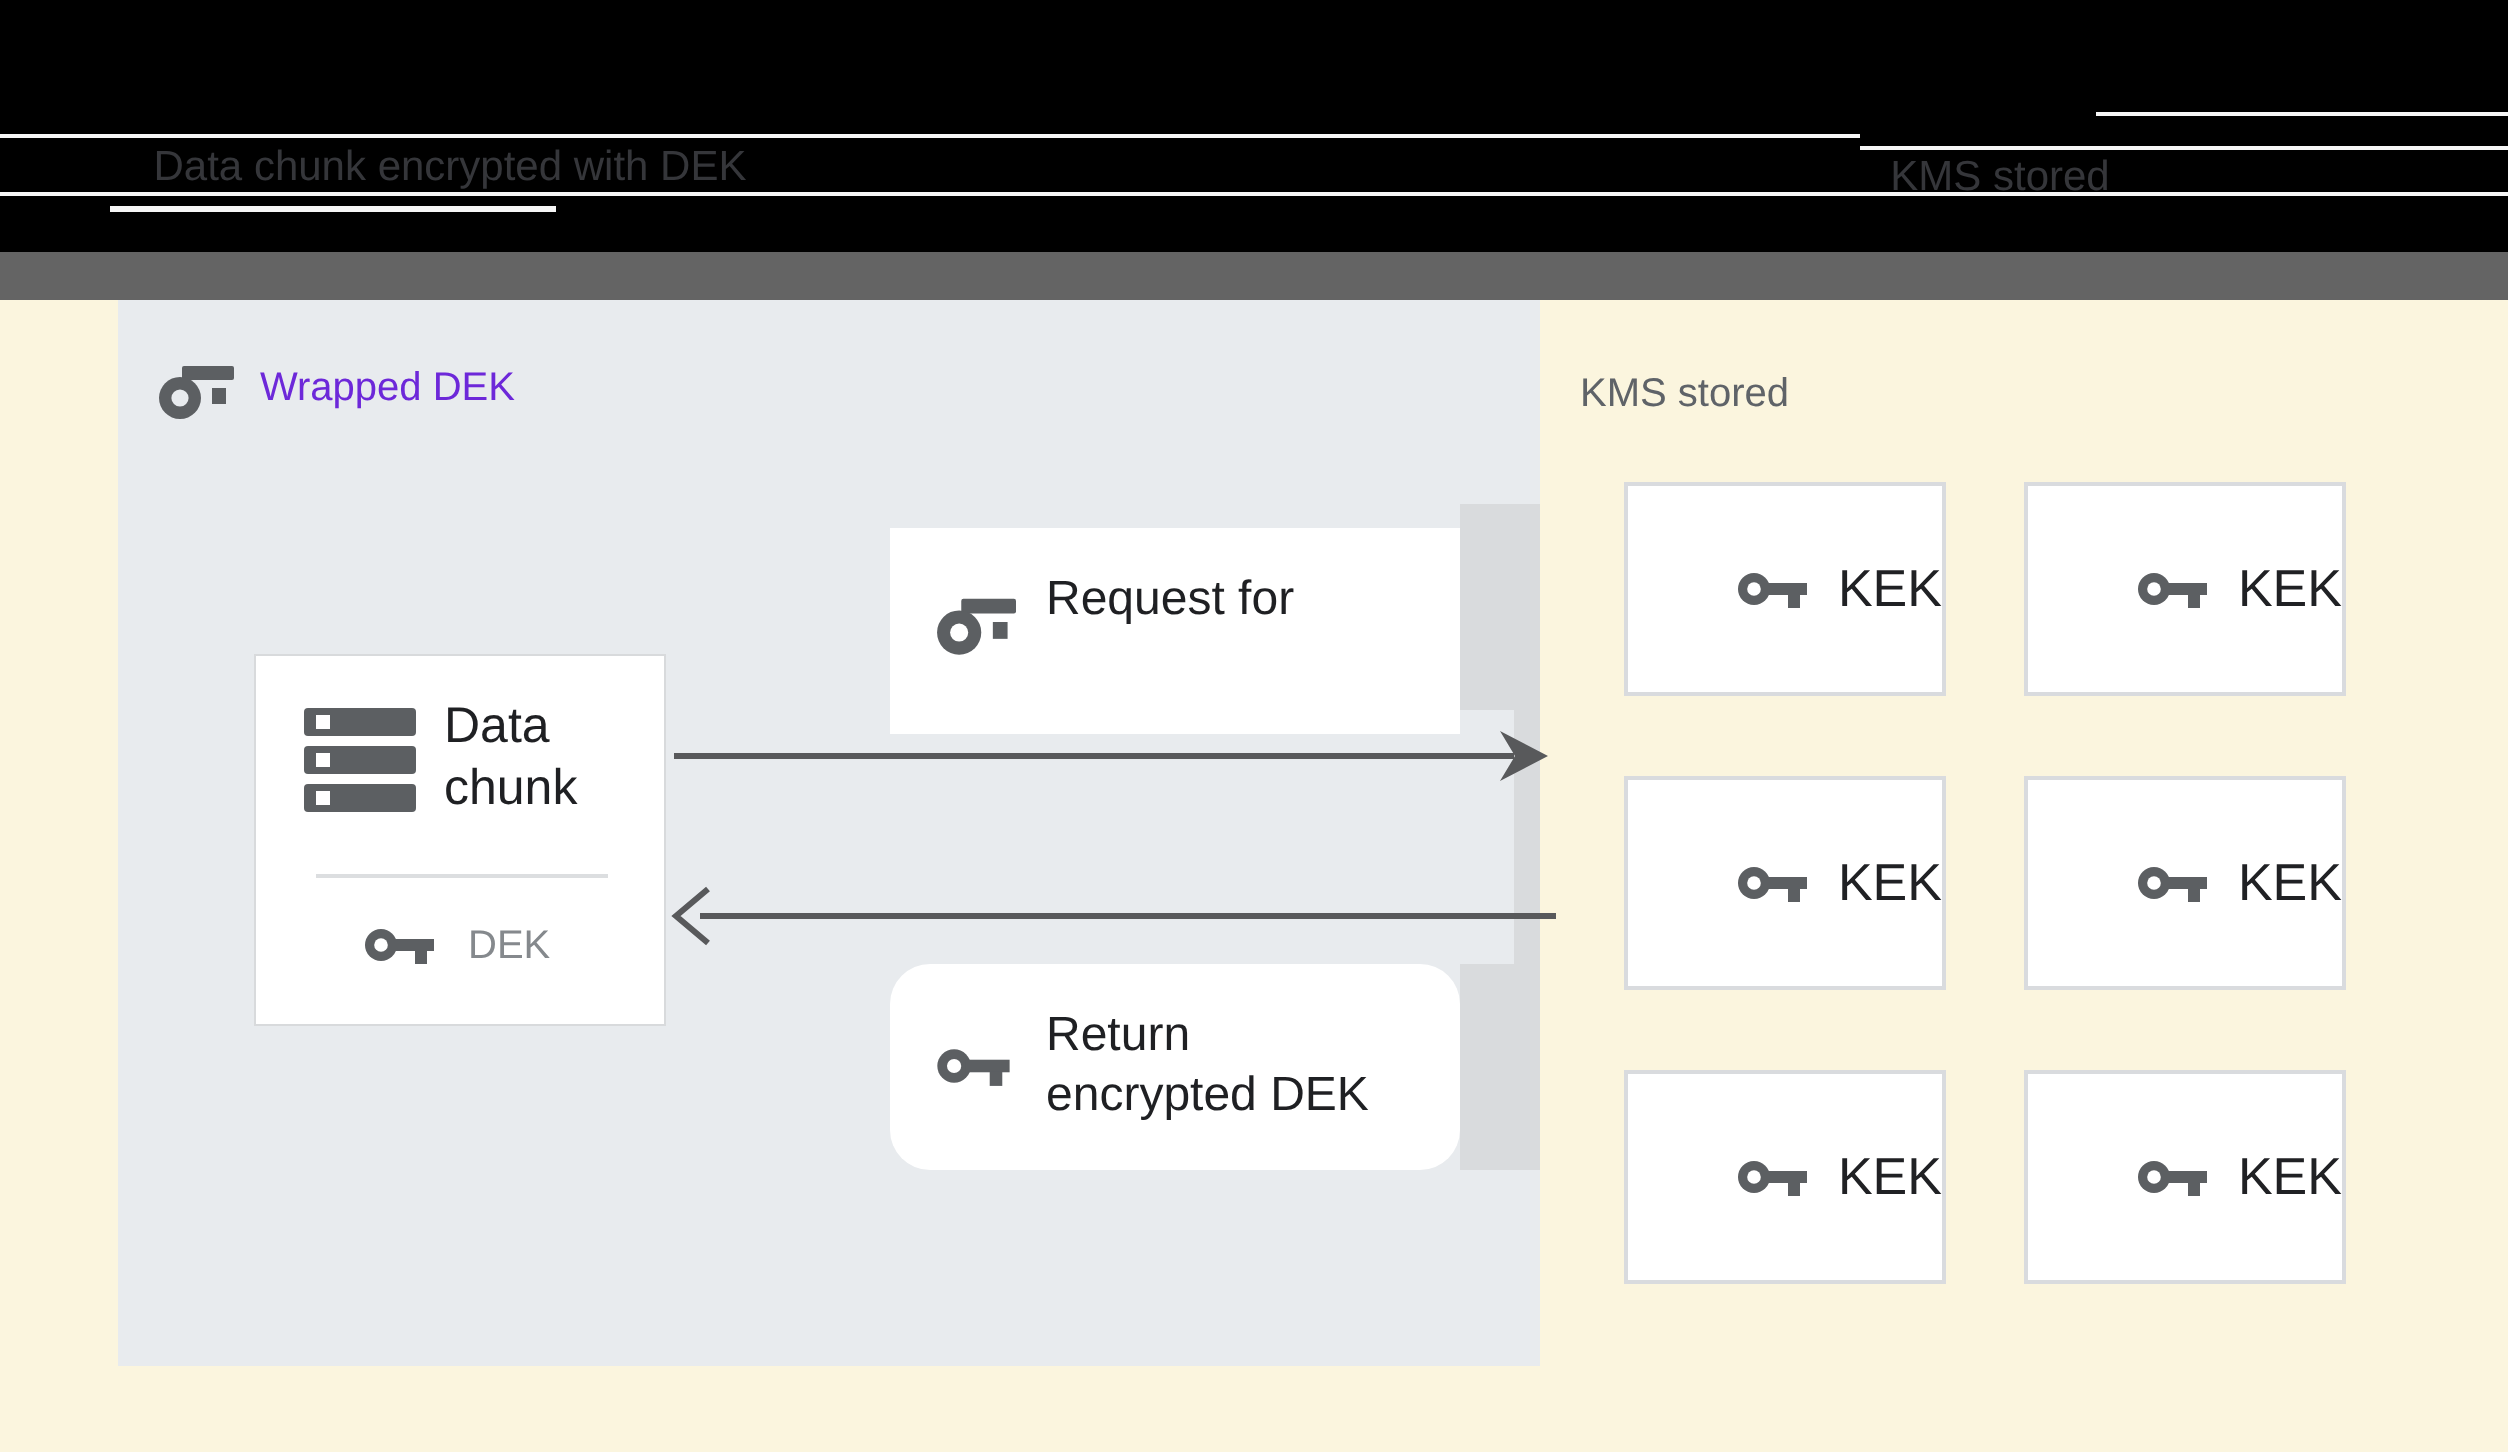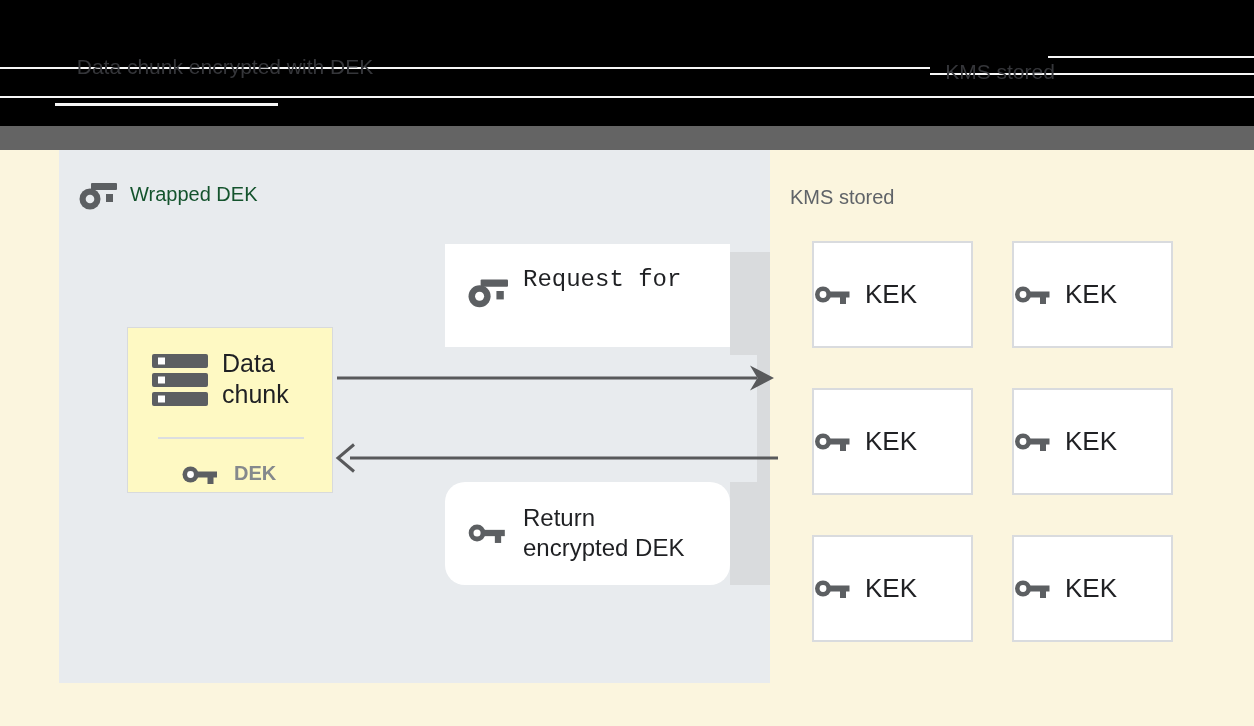--- a/index.html
+++ b/index.html
@@ -3,68 +3,68 @@
 <meta charset="utf-8">
 <style>
   html,body { margin:0; padding:0; background:#000; }
   .canvas {
     position:relative; width:1254px; height:726px; overflow:hidden;
     font-family:"Liberation Sans", sans-serif; background:#000;
   }
 
   
   .header { position:absolute; left:0; top:0; width:1254px; height:126px; background:#000; }
-  .caption { position:absolute; z-index:2; color:#35363a; font-size:21px; line-height:30px; text-align:center; }
+  .caption { position:absolute; z-index:2; color:#35363a; font-size:21px; line-height:30px; text-align:center;margin-top:17px; }
   .caption-left  { left:60px;  top:52px; width:330px; }
   .caption-right { left:840px; top:57px; width:320px; }
   .artifact { position:absolute; z-index:1; height:2px; background:#f6f6f6; }
   .artifact-1 { left:0;    top:67px;  width:930px; }
   .artifact-2 { left:930px; top:73px; width:324px; }
   .artifact-3 { left:0;    top:96px;  width:1254px; }
   .artifact-4 { left:55px; top:103px; width:223px; height:3px; }
   .artifact-5 { left:1048px; top:56px; width:206px; }
 
   .divider-strip { position:absolute; left:0; top:126px; width:1254px; height:24px; background:#646464; }
 
   
   .content { position:absolute; left:0; top:150px; width:1254px; height:576px; background:#fbf5de; }
 
   .client-panel { position:absolute; left:59px; top:0; width:711px; height:533px; background:#e8ebee; }
 
   .panel-label { position:absolute; left:20px; top:28px; display:flex; align-items:center; gap:13px;
-                 color:#14532d; font-size:20px; }
-
-  .data-card { position:absolute; left:68px; top:177px; width:206px; height:166px;
-               background:#fef9c3; border:1px solid #d8dadc; box-sizing:border-box; }
+                 color:#6d28d9; font-size:20px; }
+
+  .data-card { position:absolute; left:68px; top:177px; width:206px; height:186px;
+               background:#ffffff; border:1px solid #d8dadc; box-sizing:border-box; }
   .storage-ic { position:absolute; left:24px; top:26px; }
   .card-title { position:absolute; left:94px; top:20px; font-size:25px; line-height:31px; color:#1f2023; }
   .card-divider { position:absolute; left:30px; top:109px; width:146px; height:2px; background:#dcdee0; }
-  .dek-row { position:absolute; left:54px; top:134px; display:flex; align-items:flex-end; gap:16px;
-             color:#85898d; font-size:20px;font-weight:bold; }
+  .dek-row { position:absolute; left:54px; top:134px; display:flex; align-items:flex-start; gap:16px;
+             color:#85898d; font-size:20px; }
 
   .msg-box { position:absolute; width:285px; height:103px; background:#fff; }
-  .request-box { left:386px; top:94px;font-family:Liberation Mono, monospace; }
+  .request-box { left:386px; top:114px; }
   .return-box  { left:386px; top:332px;border-radius:20px; }
   .msg-shadow { position:absolute; width:40px; height:103px; background:#d9dbdd; }
   .request-shadow { left:671px; top:102px; }
   .return-shadow  { left:671px; top:332px; }
   .connector { position:absolute; left:698px; top:205px; width:13px; height:127px; background:#d9dbdd; }
   .box-ic { position:absolute; left:23px; }
   .request-box .box-ic { top:29px; }
   .return-box  .box-ic { top:40px; }
   .box-text { position:absolute; left:78px; top:21px; font-size:24px; line-height:30px; color:#1f2023; }
 
   .arrows { position:absolute; left:0; top:0; width:1254px; height:576px; z-index:4; pointer-events:none; }
 
   .kms-label { position:absolute; left:790px; top:36px; font-size:20px; color:#5f6368; }
   .kek-grid { position:absolute; left:812px; top:91px;
               display:grid; grid-template-columns:161px 161px; column-gap:39px;
               grid-auto-rows:107px; row-gap:40px; }
   .kek-box { background:#fff; border:2px solid #d9dbde; box-sizing:border-box;
-             display:flex; align-items:center; justify-content:flex-start; gap:14px; }
+             display:flex; align-items:center; justify-content:flex-end; gap:14px; }
   .kek-label { font-size:26px; color:#202124; }
 
   .ic { display:block; }
   .ic * { fill:#5c5f62; }
   .ic .hole { fill:#ffffff; }
   .panel-label .ic .hole { fill:#e8ebee; }
 </style>
 </head>
 <body>
 

